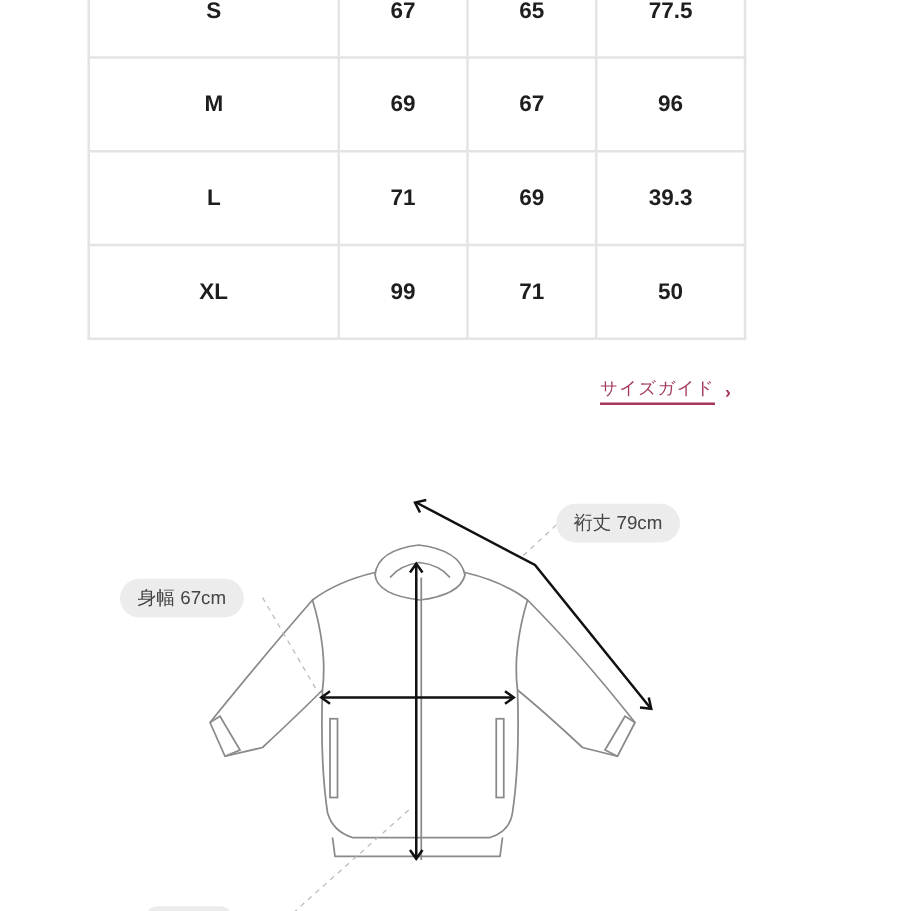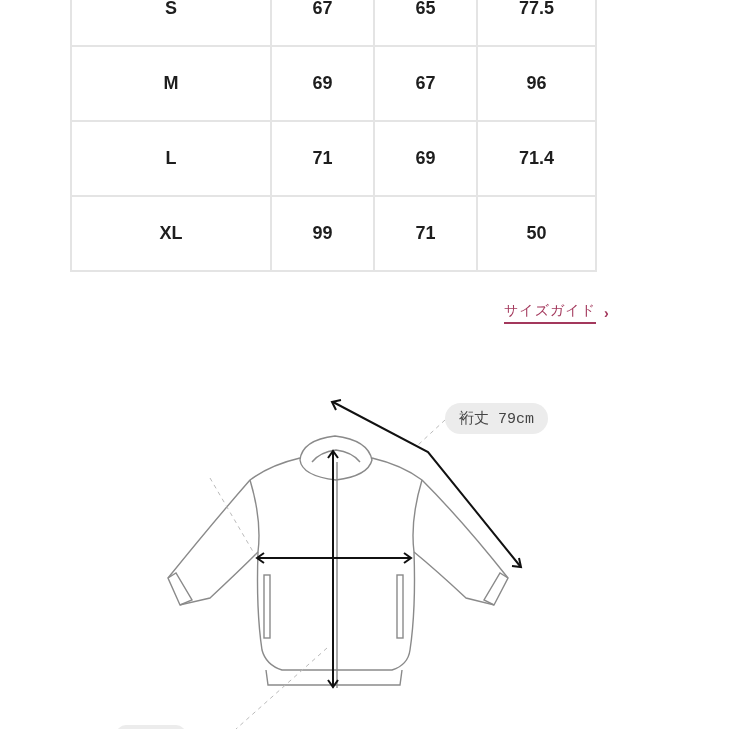--- a/index.html
+++ b/index.html
@@ -6,26 +6,26 @@
   body { width:729px; height:729px; position:relative; overflow:hidden;
          font-family:"Liberation Sans", sans-serif; color:#222; }
   .size-table { position:absolute; left:70px; top:-30px; border-collapse:collapse; }
   .size-table td { border:2px solid #e4e4e4; height:73px; text-align:center;
                    font-weight:bold; font-size:18px; color:#1e1e1e; padding:0; }
   .size-table td.c0 { width:198px; }
   .size-table td.c1 { width:101px; }
   .size-table td.c2 { width:101px; }
   .size-table td.c3 { width:117px; }
   .size-guide { position:absolute; left:480px; top:302px; display:flex; align-items:center;
-                color:#a3385c; font-size:14px; letter-spacing:1px; text-decoration:none; cursor:pointer;margin-left:24px; }
+                color:#a3385c; font-size:14px; letter-spacing:1px; text-decoration:none; cursor:pointer; }
   .size-guide .label { border-bottom:2px solid #a3385c; padding-bottom:2px; }
   .size-guide .chev { margin-left:8px; font-weight:bold; font-size:14px; }
   .diagram { position:absolute; left:0; top:340px; width:729px; height:389px; }
   .pill { position:absolute; background:#ececec; border-radius:16px; color:#444;
-          font-size:15px; padding:6px 14px; white-space:nowrap;font-family:Liberation Mono, monospace; }
+          font-size:15px; padding:6px 14px; white-space:nowrap; }
 </style>
 </head>
 <body>
 
 <table class="size-table">
   <tbody>
     <tr>
       <td class="c0">S</td>
       <td class="c1">67</td>
       <td class="c2">65</td>
@@ -34,21 +34,21 @@
     <tr>
       <td class="c0">M</td>
       <td class="c1">69</td>
       <td class="c2">67</td>
       <td class="c3">96</td>
     </tr>
     <tr>
       <td class="c0">L</td>
       <td class="c1">71</td>
       <td class="c2">69</td>
-      <td class="c3">71.4</td>
+      <td class="c3">39.3</td>
     </tr>
     <tr>
       <td class="c0">XL</td>
       <td class="c1">99</td>
       <td class="c2">71</td>
       <td class="c3">50</td>
     </tr>
   </tbody>
 </table>
 
@@ -96,14 +96,15 @@
       <path d="M341 400 L332 402 L336 410"></path>
       <path d="M512 566 L521 567 L519 558"></path>
     </g>
     <g stroke="#bbb" stroke-width="1" stroke-dasharray="4 4" fill="none">
       <line x1="445" y1="420" x2="418" y2="445"></line>
       <line x1="210" y1="478" x2="255" y2="555"></line>
       <line x1="327" y1="648" x2="236" y2="729"></line>
     </g>
   </svg>
   <div class="pill" style="left:445px; top:63px;">裄丈 79cm</div>
+  <div class="pill" style="left:96px; top:123px;">身幅 67cm</div>
   <div class="pill" style="left:116px; top:385px; width:70px; height:20px; padding:0;"></div>
 </div>
 
 </body></html>

